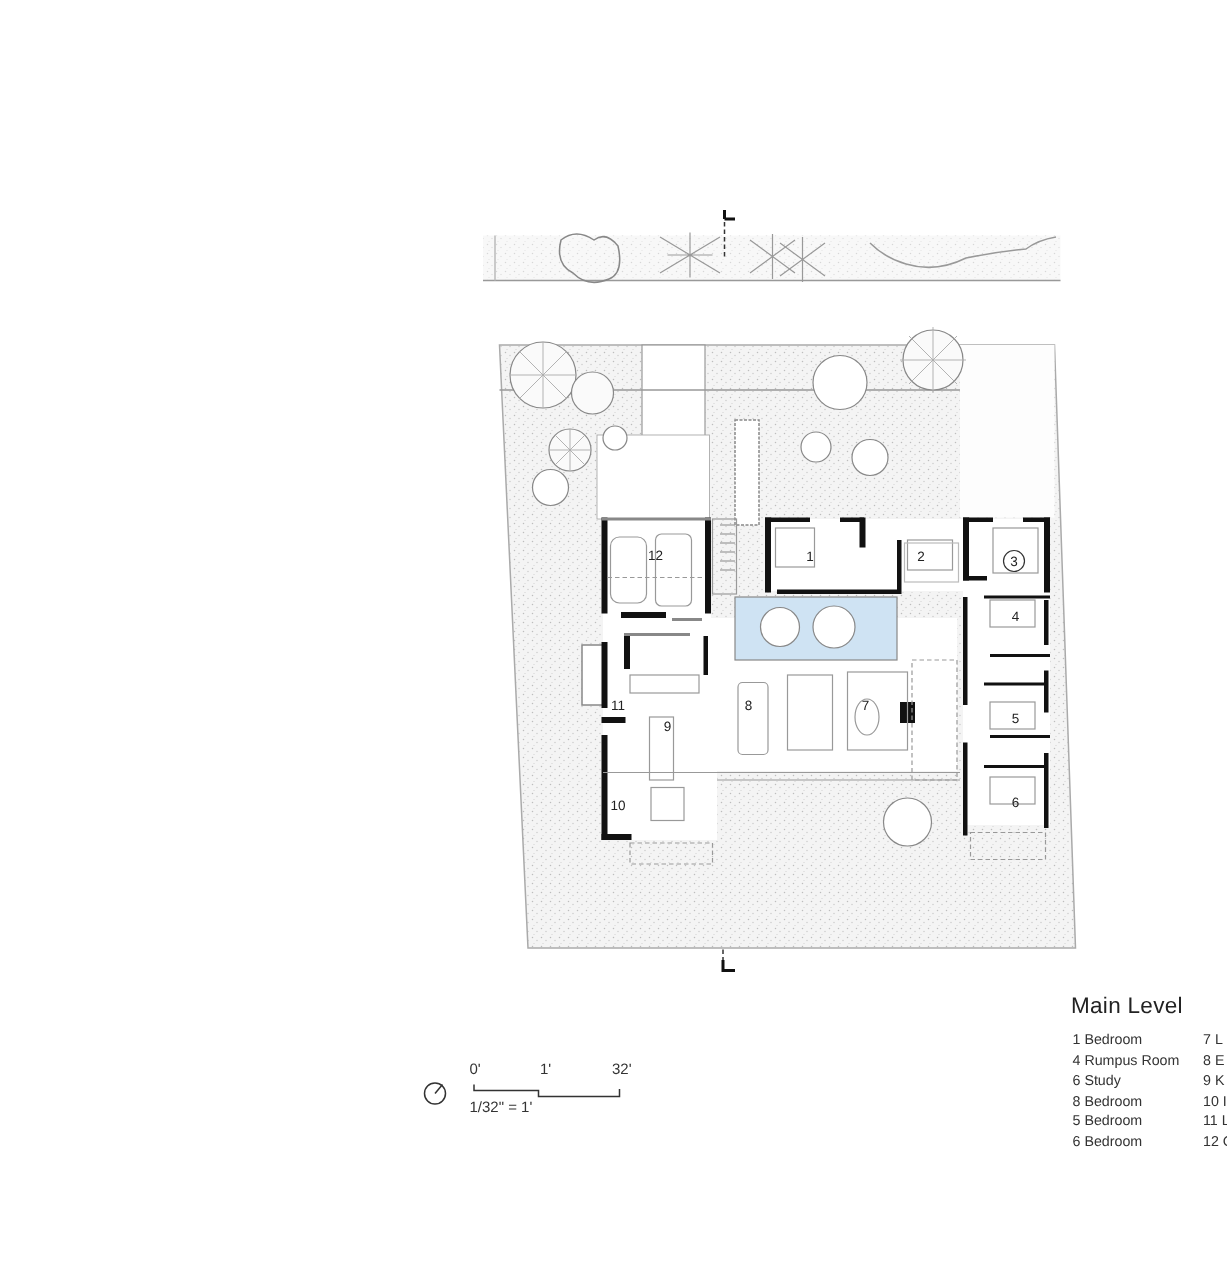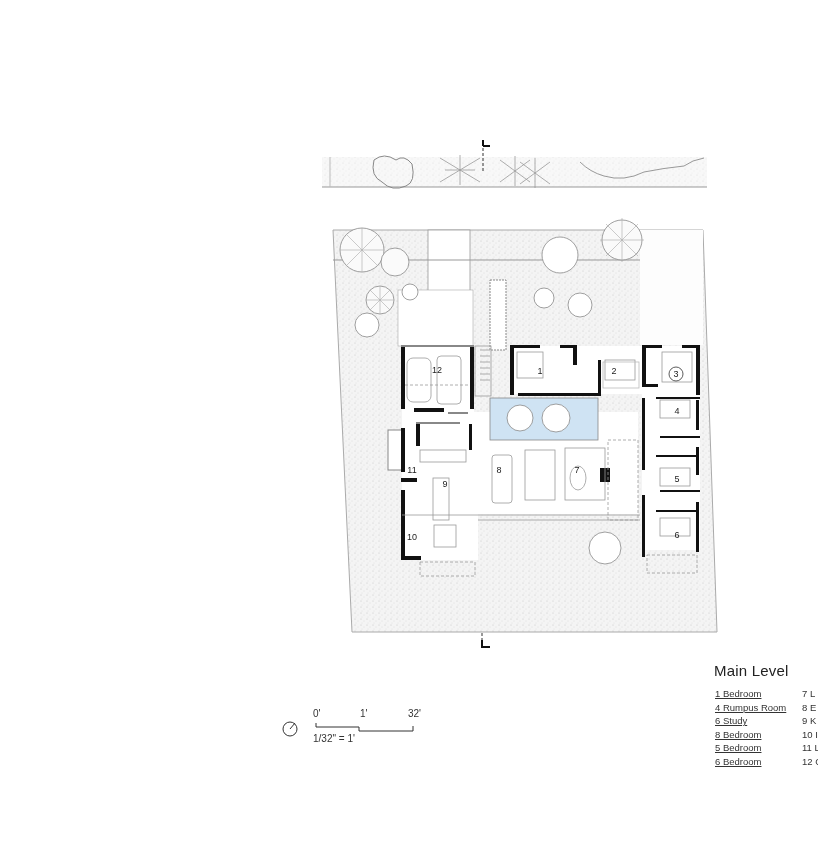--- a/index.html
+++ b/index.html
@@ -1,21 +1,21 @@
 <!DOCTYPE html>
 <html><head>
 <meta charset="utf-8">
 <style>
   html,body{margin:0;padding:0;background:#ffffff;}
   body{width:818px;height:842px;position:relative;overflow:hidden;font-family:"Liberation Sans",sans-serif;color:#222;}
   #plan{position:absolute;left:0;top:0;width:818px;height:842px;}
   .legend{position:absolute;left:714px;top:662px;width:120px;}
   .legend-title{font-size:15px;color:#222;margin:0 0 8px 0;letter-spacing:0.2px;}
   .legend-cols{position:relative;font-size:9.5px;line-height:13.5px;color:#333;}
-  .col1{position:absolute;left:1px;top:0;white-space:nowrap;text-decoration:underline;}
+  .col1{position:absolute;left:1px;top:0;white-space:nowrap;}
   .col2{position:absolute;left:88px;top:0;white-space:nowrap;}
   .col2 div, .col1 div{height:13.5px;}
   .scale{position:absolute;left:282px;top:708px;width:160px;height:40px;font-size:10px;color:#333;}
   .scale .tick{position:absolute;top:0;}
   .scale .ratio{position:absolute;left:31px;top:25px;}
 </style>
 </head>
 <body>
 
 <svg id="plan" viewBox="0 0 818 842" xmlns="http://www.w3.org/2000/svg">

